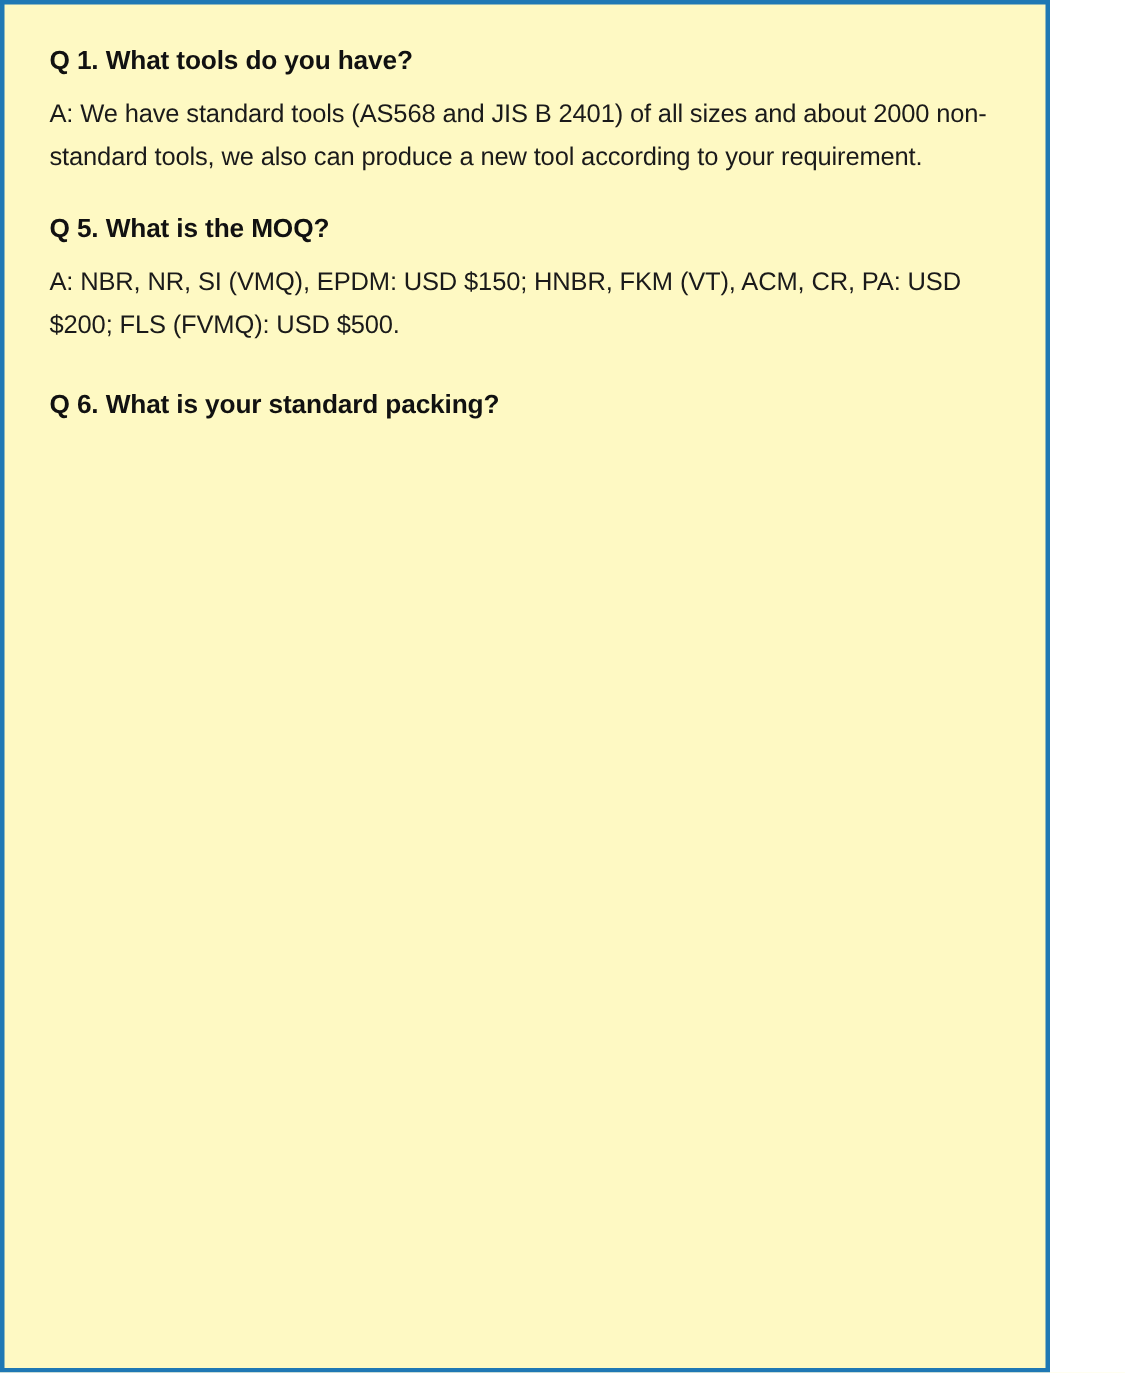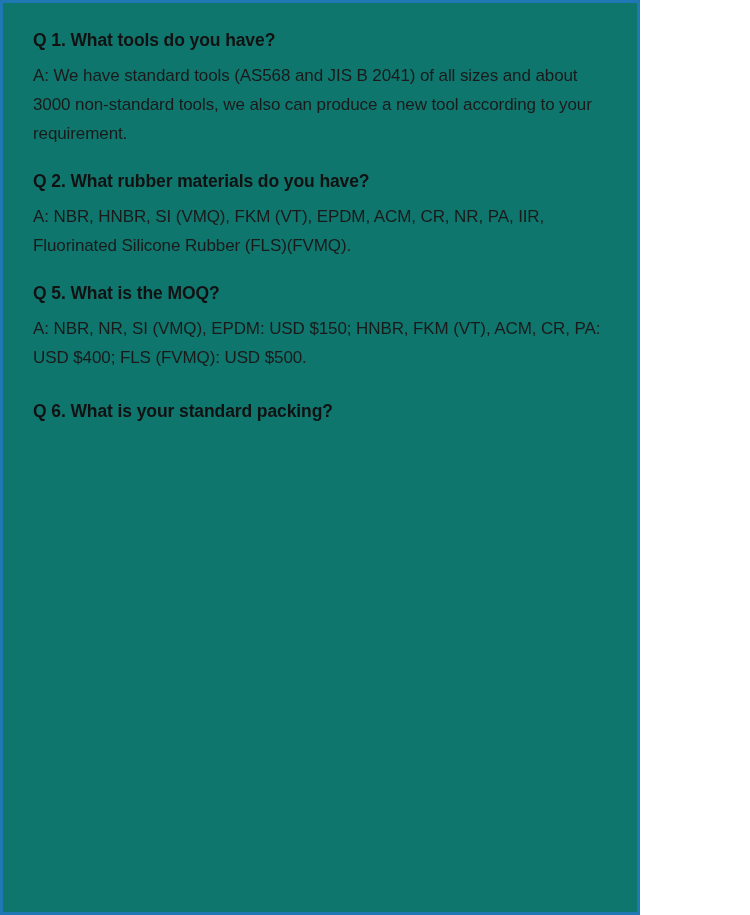--- a/index.html
+++ b/index.html
@@ -7,24 +7,24 @@
     padding: 0;
     background: #ffffff;
   }
   body {
     width: 750px;
     height: 915px;
     font-family: "Liberation Sans", sans-serif;
   }
   .faq-panel {
     box-sizing: border-box;
-    width: 640px;
+    width: 700px;
     height: 915px;
     border: 3px solid #1f78b4;
-    background: #0f766e;
+    background: #fef9c3;
     padding: 26px 20px 10px 30px;
     overflow: hidden;
   }
   .faq-list {
     display: block;
   }
   .faq-item {
     margin-bottom: 22px;
   }
   .faq-item:last-child {
@@ -49,34 +49,30 @@
   }
 </style>
 </head>
 <body>
 
 <div class="faq-panel">
   <div class="faq-list">
 
     <div class="faq-item">
       <p class="faq-question">Q 1. What tools do you have?</p>
-      <p class="faq-answer">A: We have standard tools (AS568 and JIS B 2041) of all sizes and about 3000 non-standard tools, we also can produce a new tool according to your requirement.</p>
+      <p class="faq-answer">A: We have standard tools (AS568 and JIS B 2401) of all sizes and about 2000 non-standard tools, we also can produce a new tool according to your requirement.</p>
     </div>
 
-    <div class="faq-item">
-      <p class="faq-question">Q 2. What rubber materials do you have?</p>
-      <p class="faq-answer">A: NBR, HNBR, SI (VMQ), FKM (VT), EPDM, ACM, CR, NR, PA, IIR, Fluorinated Silicone Rubber (FLS)(FVMQ).</p>
-    </div>
 
     <div class="faq-item">
     </div>
 
     <div class="faq-item">
       <p class="faq-question">Q 5. What is the MOQ?</p>
-      <p class="faq-answer">A: NBR, NR, SI (VMQ), EPDM: USD $150; HNBR, FKM (VT), ACM, CR, PA: USD $400; FLS (FVMQ): USD $500.</p>
+      <p class="faq-answer">A: NBR, NR, SI (VMQ), EPDM: USD $150; HNBR, FKM (VT), ACM, CR, PA: USD $200; FLS (FVMQ): USD $500.</p>
     </div>
 
     <div class="faq-item">
     </div>
 
     <div class="faq-item">
       <p class="faq-question">Q 6. What is your standard packing?</p>
     </div>
 
   </div>

